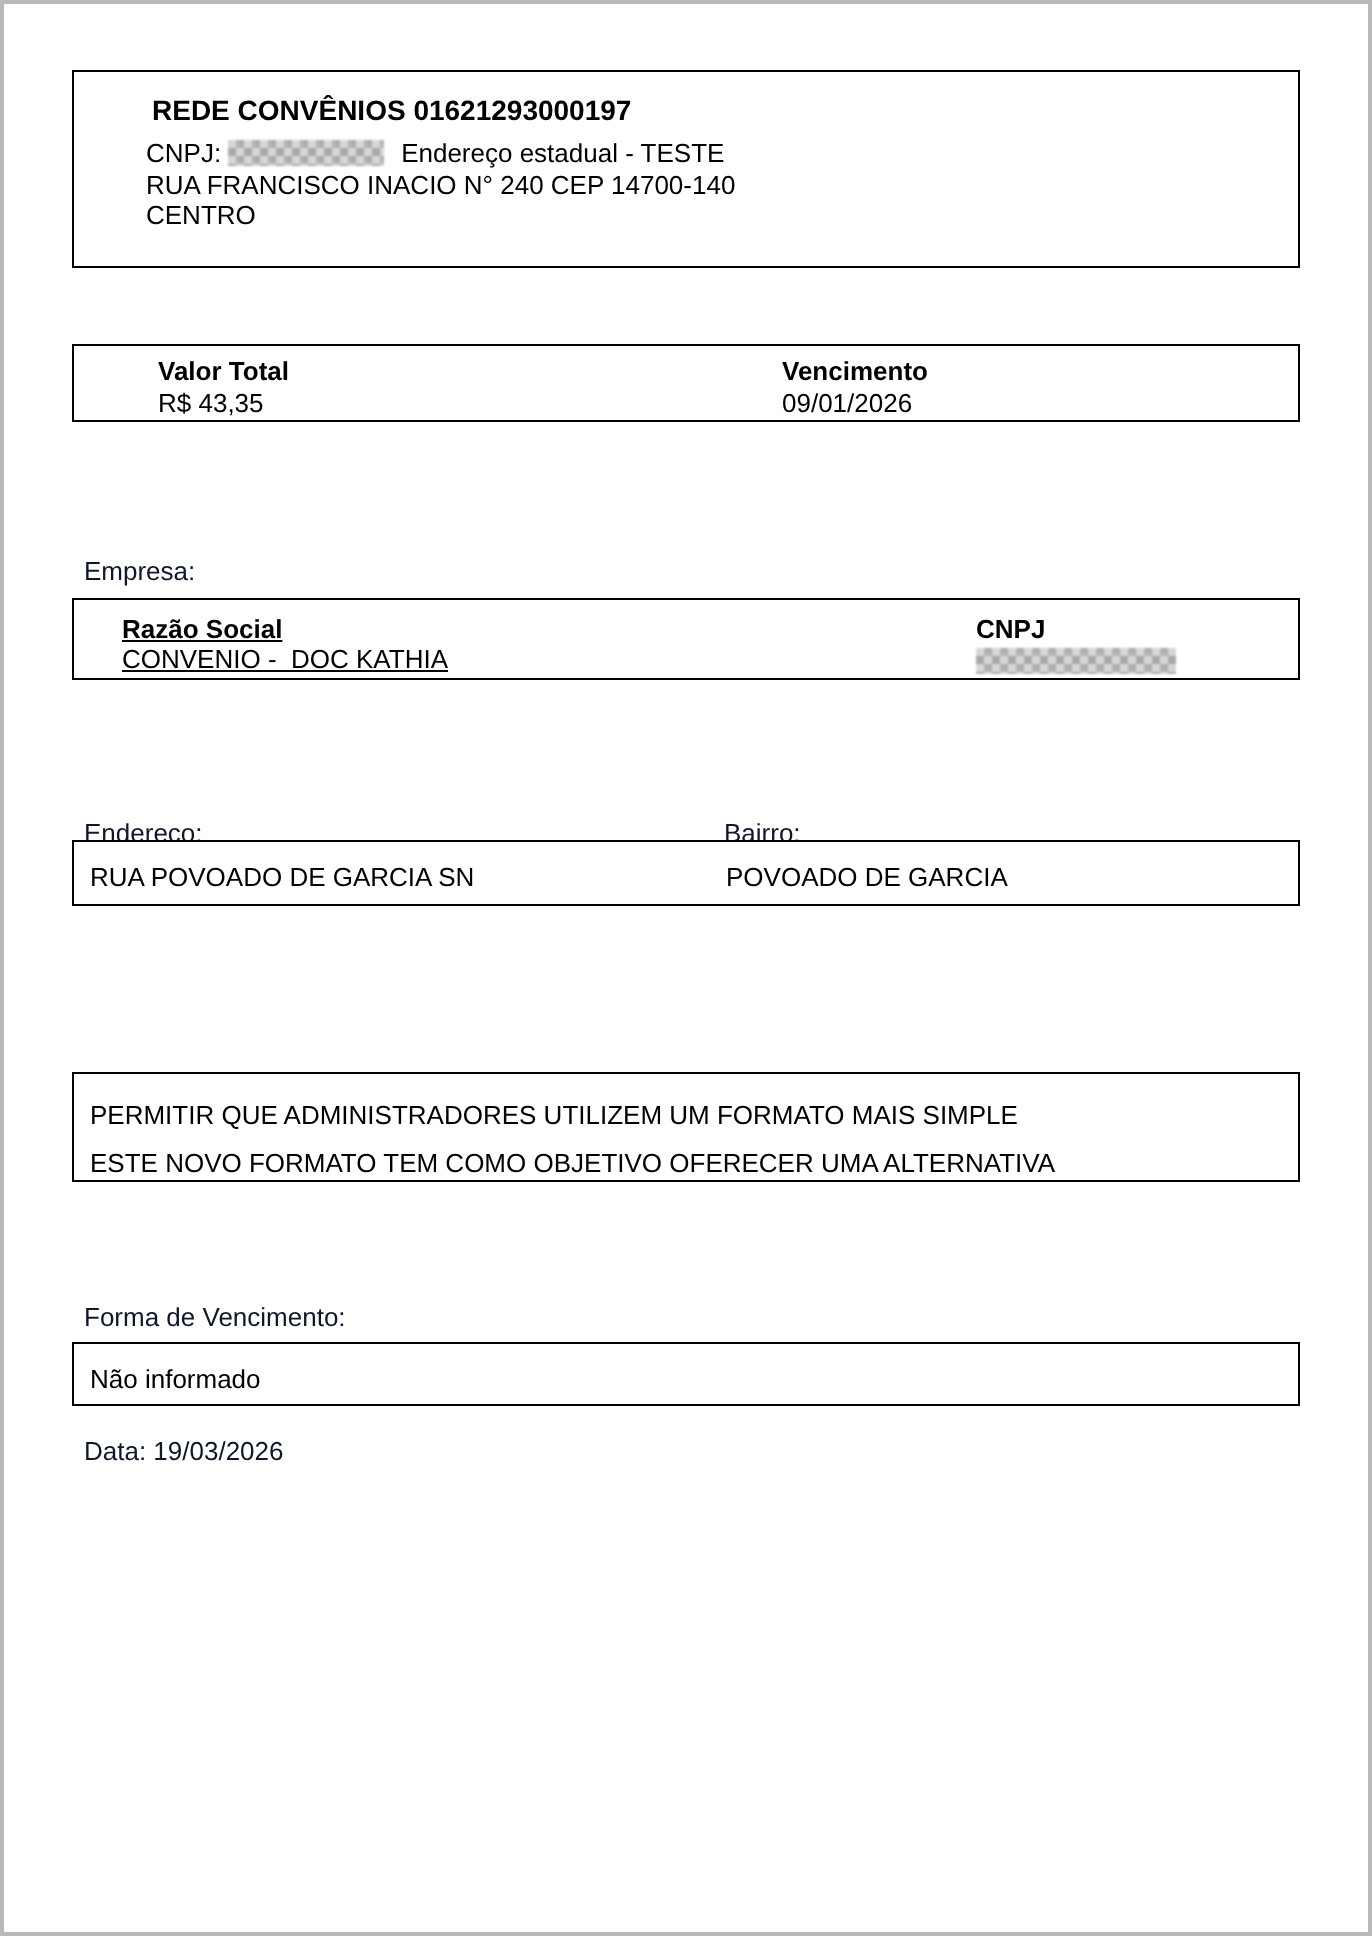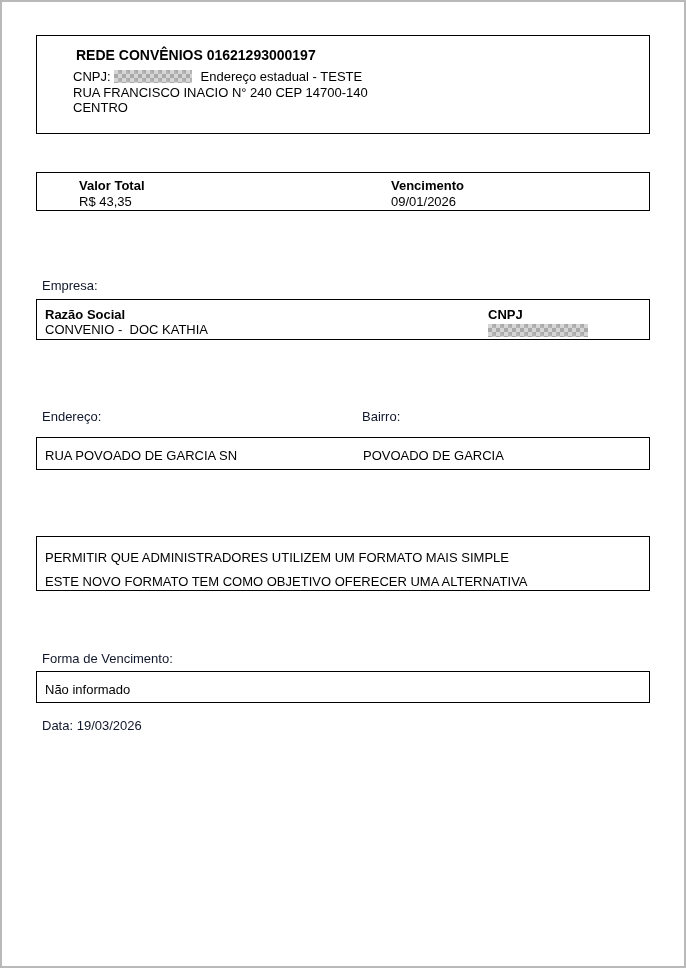--- a/index.html
+++ b/index.html
@@ -28,24 +28,24 @@
   .box-header{top:33px;height:99px;padding:11px 10px 0 36px;}
   .box-header .title{font-weight:bold;font-size:14px;line-height:16px;margin-left:3px;white-space:pre;}
   .box-header .lines{margin-top:6px;line-height:15.5px;}
   
   .box-summary{top:170px;height:39px;padding-top:5px;}
   .col{position:absolute;top:5px;line-height:16px;}
   .box-summary .c1{left:42px;}
   .box-summary .c2{left:354px;}
   
   .box-empresa{top:297px;height:41px;padding-top:7px;}
-  .box-empresa .c1{left:8px;top:7px;line-height:15px;}
+  .box-empresa .c1{left:24px;top:7px;line-height:15px;text-decoration:underline;}
   .box-empresa .c2{left:451px;top:7px;line-height:15px;}
   
-  .box-endereco{top:435px;height:33px;}
+  .box-endereco{top:418px;height:33px;}
   .box-endereco .c1{left:8px;top:10px;}
   .box-endereco .c2{left:326px;top:10px;}
   
   .box-referencia{top:534px;height:55px;padding:9px 10px 16px 8px;line-height:24px;}
   
   .box-pagamento{top:669px;height:32px;padding:10px 10px 0 8px;}
   .redacted{
     display:inline-block;
     height:13px;
     vertical-align:-2px;

